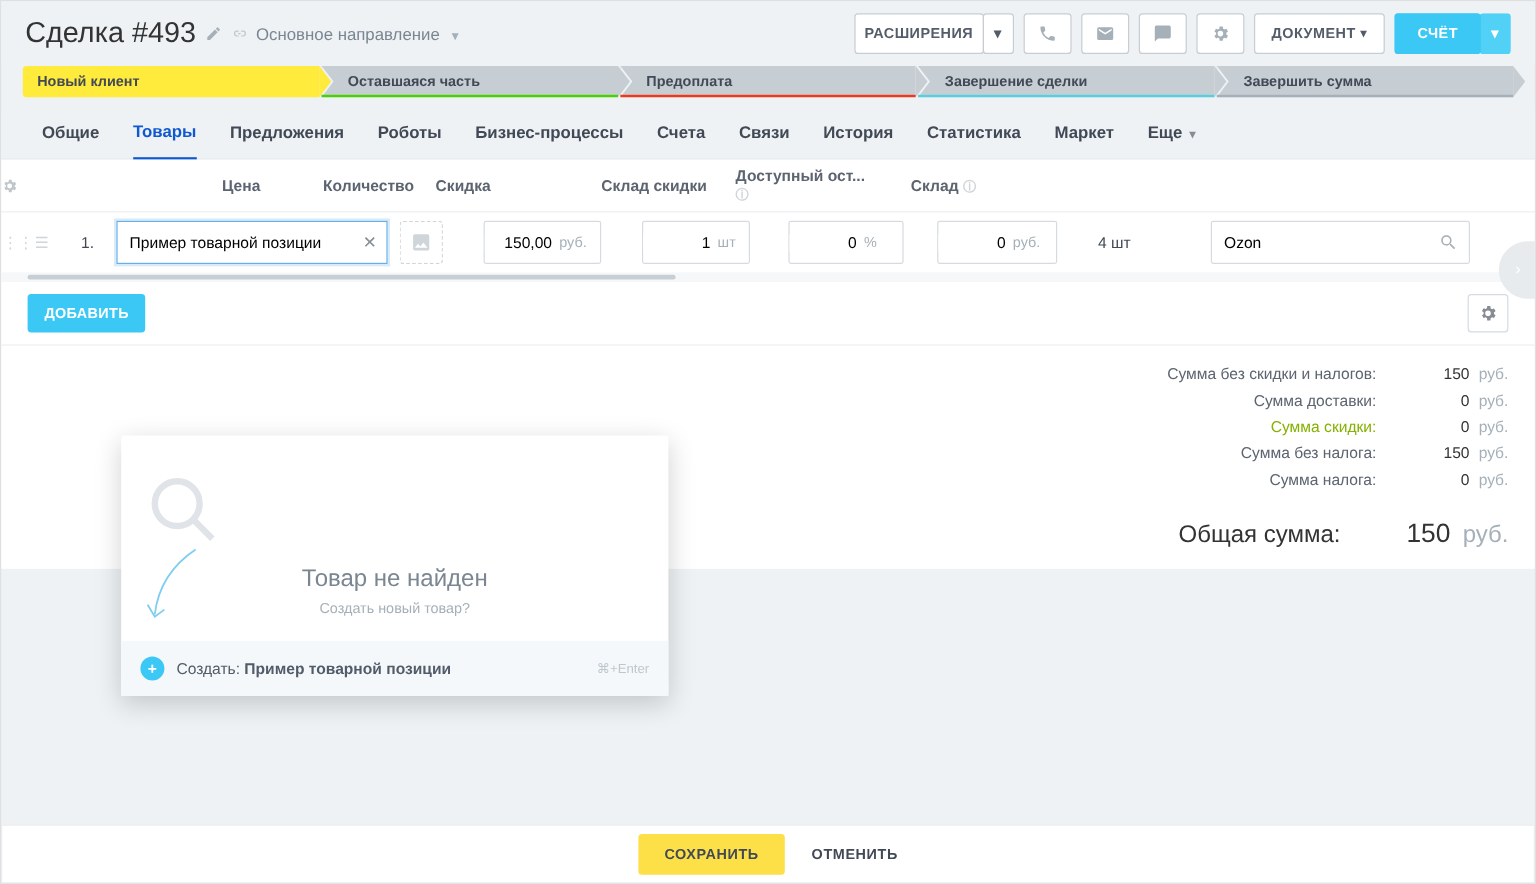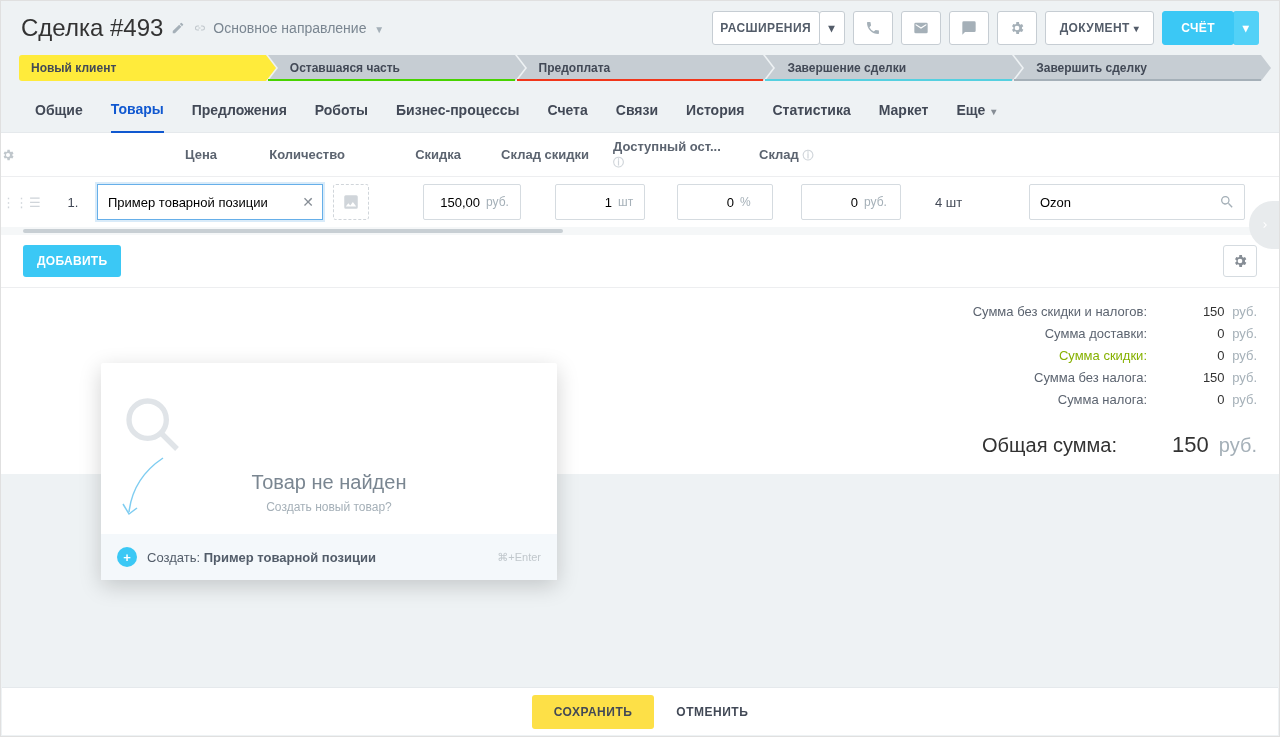--- a/index.html
+++ b/index.html
@@ -37,37 +37,37 @@
 .tab { font-size: 14px; font-weight: 700; color: #424956; padding-bottom: 14px; cursor: pointer; }
 .tab-active { color: #1058d0; border-bottom: 2px solid #1058d0; margin-bottom: -1px; }
 .tab-more-caret { font-size: 10px; color: #868d95; margin-left: 2px; }
 .content { background: #fff; margin: 0 0px; position: relative; }
 .table-head { display: flex; align-items: center; height: 44px; padding: 0 20px 0 0; border-bottom: 1px solid #edeef0; color: #5c6470; font-size: 13px; font-weight: 600; }
 .col-gear { width: 48px; text-align: center; color: #c0c7cc; }
 .col-num { width: 48px; }
 .col-product { width: 268px; padding-left: 4px; }
 .col-price { width: 148px; text-align: right; padding-right: 28px; }
 .col-qty { width: 118px; text-align: right; padding-right: 18px; }
-.col-discount { width: 120px; text-align: right; padding-right: 22px; }
+.col-discount { width: 120px; text-align: left; padding-right: 22px; }
 .col-discount-sum { width: 130px; text-align: right; padding-right: 24px; }
 .col-avail { width: 118px; }
 .col-store { width: 218px; padding-left: 28px; }
 .info-icon { color: #d0d5da; font-size: 11px; }
 .table-row { display: flex; align-items: center; height: 50px; padding-right: 20px; }
 .row-grip { width: 28px; color: #d0d5da; text-align: center; }
 .row-list { width: 20px; color: #d0d5da; }
 .row-num { width: 48px; text-align: center; color: #424956; }
 .input-product { width: 226px; height: 36px; border: 1px solid #66afe9; background: #fff; position: relative; display: flex; align-items: center; padding: 0 30px 0 10px; box-shadow: 0 0 0 2px rgba(102,175,233,0.25); }
 .input-product input { border: none; outline: none; width: 100%; font-size: 13px; }
 .input-clear { position: absolute; right: 8px; color: #868d95; cursor: pointer; font-size: 14px; }
 .img-placeholder { width: 36px; height: 36px; border: 1px dashed #d0d5da; border-radius: 3px; margin-left: 10px; display: flex; align-items: center; justify-content: center; color: #d0d5da; }
 .num-input { height: 36px; border: 1px solid #d5dbe0; border-radius: 2px; display: flex; align-items: center; background: #fff; }
 .num-input input { border: none; outline: none; text-align: right; width: 60px; font-size: 13px; padding-right: 4px; }
 .num-unit { color: #a5b0b8; padding: 0 8px 0 2px; font-size: 12px; }
-.price-box { width: 98px; margin-left: 54px; }
+.price-box { width: 98px; margin-left: 34px; }
 .qty-box { width: 90px; margin-left: 34px; }
 .disc-box { width: 96px; margin-left: 32px; }
 .disc-sum-box { width: 100px; margin-left: 28px; }
 .avail-text { width: 118px; padding-left: 34px; color: #424956; }
 .store-box { width: 216px; margin-left: 10px; position: relative; }
 .store-input { height: 36px; border: 1px solid #d5dbe0; border-radius: 2px; display: flex; align-items: center; padding: 0 30px 0 10px; }
 .store-input input { border: none; outline: none; width: 100%; font-size: 13px; }
 .search-icon { position: absolute; right: 10px; top: 10px; color: #a5b0b8; }
 .scroll-hint { height: 8px; background: #f5f7f8; position: relative; }
 .scroll-thumb { position: absolute; left: 22px; width: 540px; top: 2px; height: 4px; background: #c8cfd4; border-radius: 2px; }
@@ -174,21 +174,21 @@
       <span class="stage-label">Предоплата</span>
       <div class="stage-underline u-red"></div>
     </div>
     <div class="stage">
       <div class="stage-body"></div>
       <span class="stage-label">Завершение сделки</span>
       <div class="stage-underline u-blue"></div>
     </div>
     <div class="stage">
       <div class="stage-body"></div>
-      <span class="stage-label">Завершить сделку</span>
+      <span class="stage-label">Завершить сумма</span>
       <div class="stage-underline u-gray"></div>
     </div>
   </div>
 
 <div class="tabs">
     <div class="tab">Общие</div>
     <div class="tab tab-active">Товары</div>
     <div class="tab">Предложения</div>
     <div class="tab">Роботы</div>
     <div class="tab">Бизнес-процессы</div>

